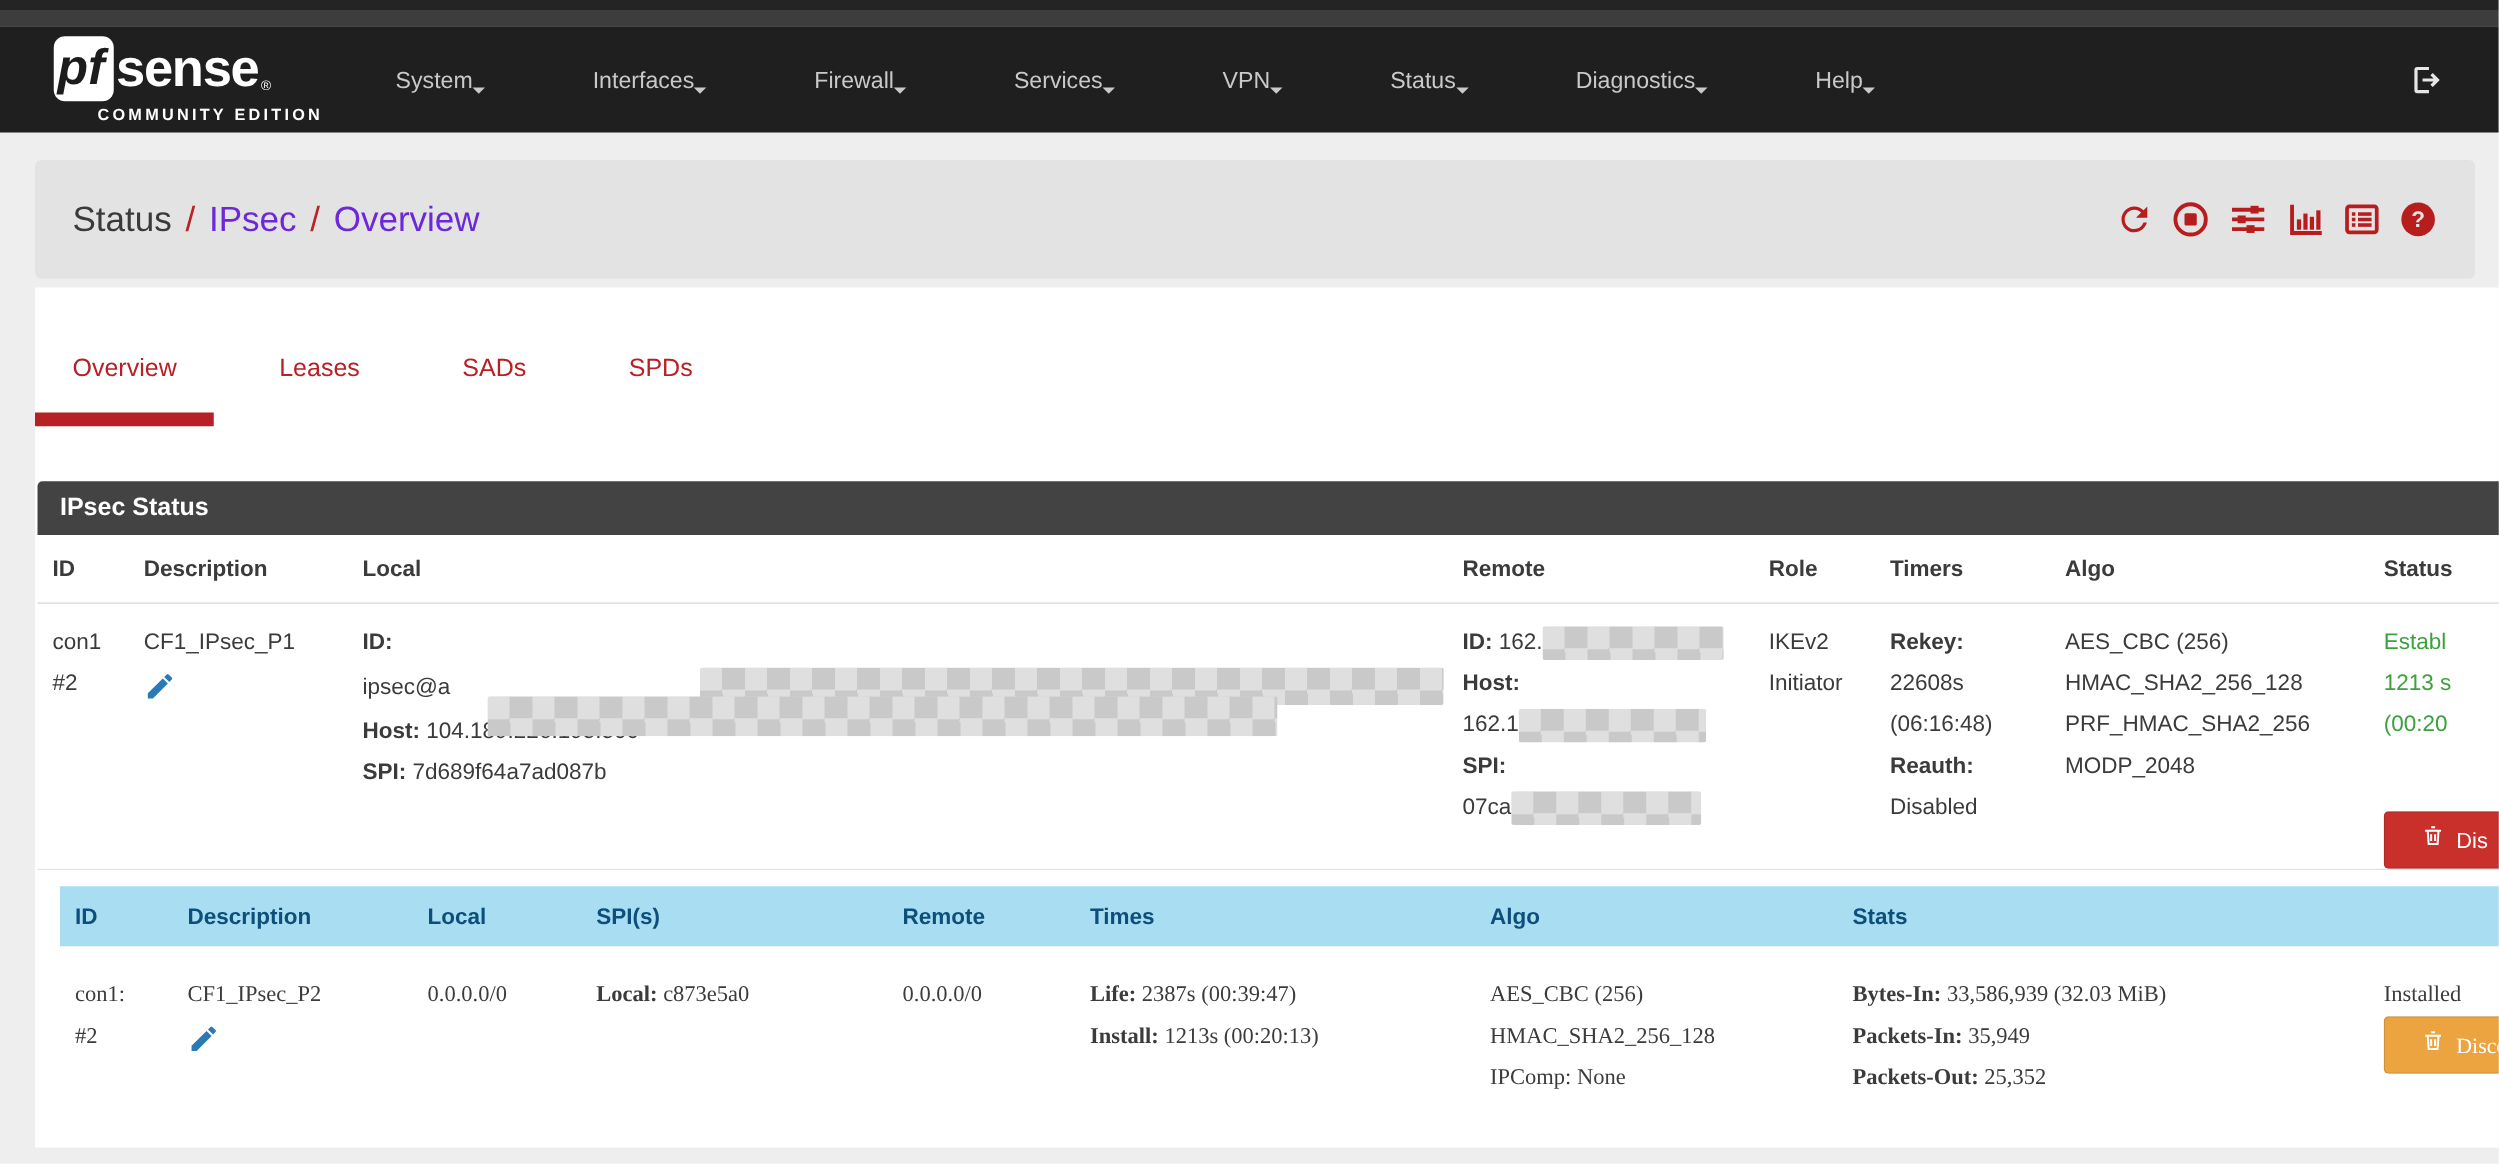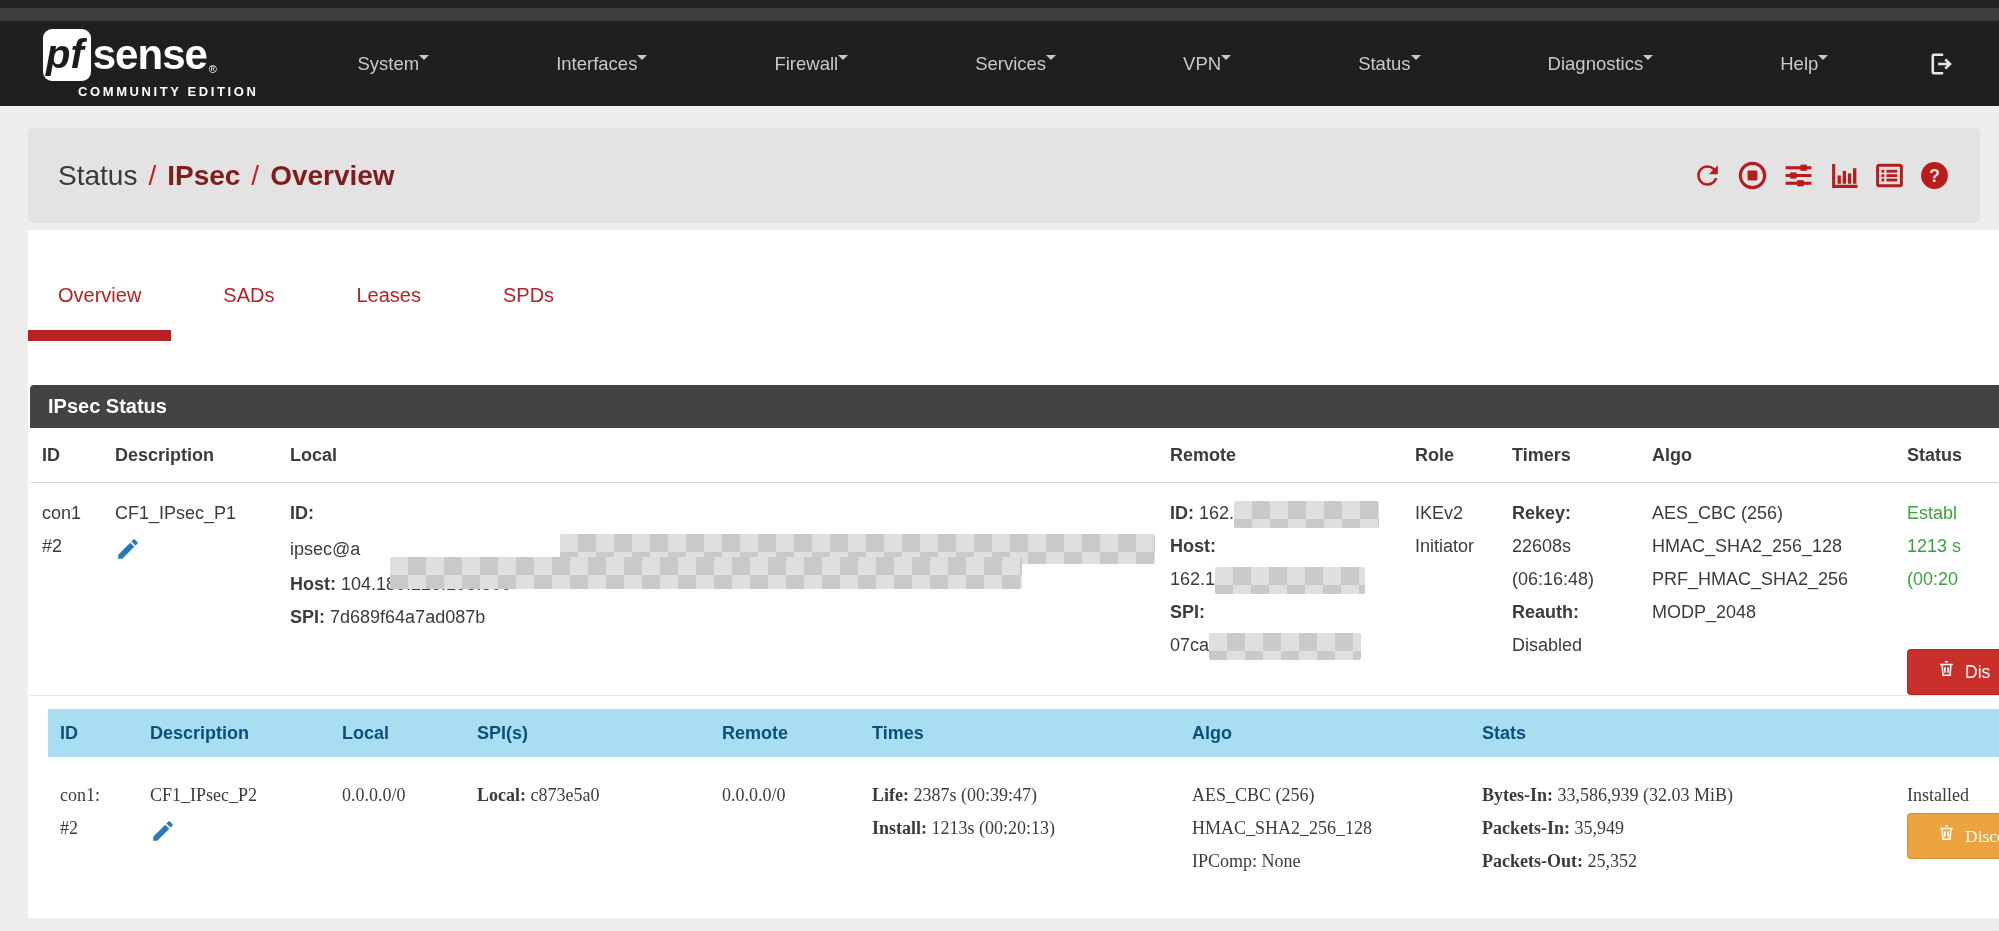--- a/index.html
+++ b/index.html
@@ -21,32 +21,32 @@
   .brand-top { display:flex; align-items:center; }
   .pf-box {
     background:#ffffff; color:#1c1c1c; border-radius:9px;
     font-weight:bold; font-style:italic; font-size:40px; line-height:46px;
     padding:2px 7px 4px 3px;
   }
   .sense-txt { color:#ffffff; font-weight:bold; font-size:42px; letter-spacing:-1px; margin-left:2px; }
   .reg-mark  { color:#ffffff; font-size:11px; align-self:flex-end; margin:0 0 6px 2px; }
   .brand-sub { color:#ffffff; font-size:13px; font-weight:bold; letter-spacing:2.6px; margin-top:3px;margin-left:35px; }
   .nav-items { display:flex; gap:86px; }
-  .nav-item  { color:#c9c9c9; font-size:18.5px; display:flex; align-items:flex-start; gap:0; cursor:pointer; white-space:nowrap;margin-left:41px; }
+  .nav-item  { color:#c9c9c9; font-size:18.5px; display:flex; align-items:flex-end; gap:0; cursor:pointer; white-space:nowrap; }
   .caret { width:0; height:0; border-left:5px solid transparent; border-right:5px solid transparent; border-top:5px solid #c9c9c9; margin-top:2px; }
   .signout { margin-left:auto; color:#e6e6e6; display:flex; align-items:center; cursor:pointer; }
   
   .crumbbar {
     position:absolute; left:28px; top:128px; width:1952px; height:95px;
     background:#e3e3e3; border-radius:5px; display:flex; align-items:center; padding:0 30px;
   }
   .crumb-title { font-size:28px; display:flex; align-items:center; gap:11px; }
   .crumb-sec  { color:#3a3a3a; }
   .crumb-sep  { color:#bb2222; }
-  .crumb-link { color:#7f1d1d; cursor:pointer;font-weight:bold; }
+  .crumb-link { color:#6d28d9; cursor:pointer; }
   .crumb-icons { margin-left:auto; display:flex; gap:14px; align-items:center; color:#b71d1d; }
   .crumb-icons svg { display:block; cursor:pointer; }
   
   .main { position:absolute; left:28px; top:230px; width:2030px; height:688px; background:#ffffff; }
   .tabs { position:absolute; top:40px; left:0; display:flex; gap:22px; }
   .tab  { position:relative; color:#b72025; font-size:20px; padding:14px 30px 34px; cursor:pointer; white-space:nowrap; }
   .tab.active::after { content:""; position:absolute; left:0; bottom:0; height:11px; width:100%; background:#b72025; }
   
   .panel { position:absolute; left:2px; top:155px; width:2028px; }
   .panel-head {
@@ -205,22 +205,22 @@
           <text x="12" y="17" text-anchor="middle" font-size="14" font-weight="bold" fill="#e3e3e3">?</text>
         </svg>
     </span>
   </div>
 </div>
 
 <div class="main">
 
   <div class="tabs">
     <div class="tab active">Overview</div>
+    <div class="tab">Leases</div>
     <div class="tab">SADs</div>
-    <div class="tab">Leases</div>
     <div class="tab">SPDs</div>
   </div>
 
   <div class="panel">
     <div class="panel-head">IPsec Status</div>
 
     <div class="grid1 hrow1">
       <div class="cell">ID</div>
       <div class="cell">Description</div>
       <div class="cell">Local</div>

